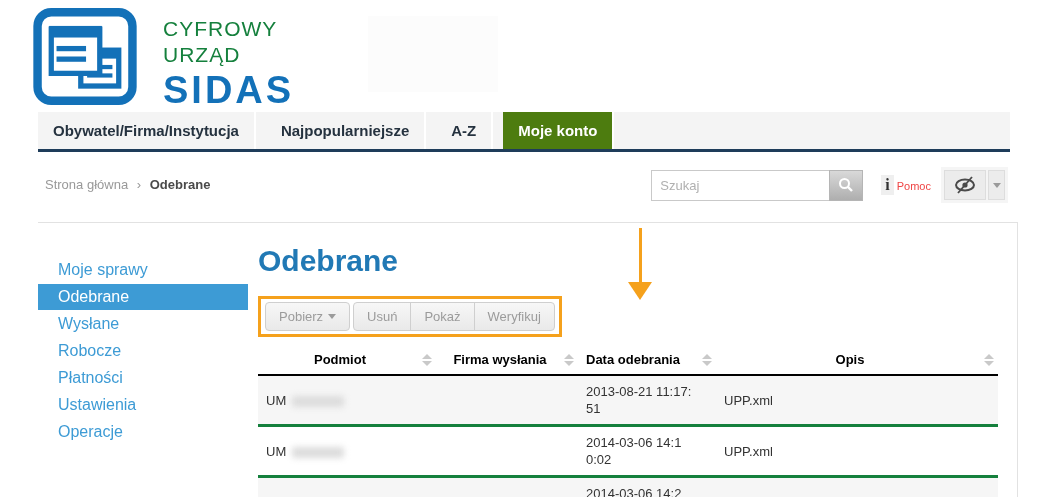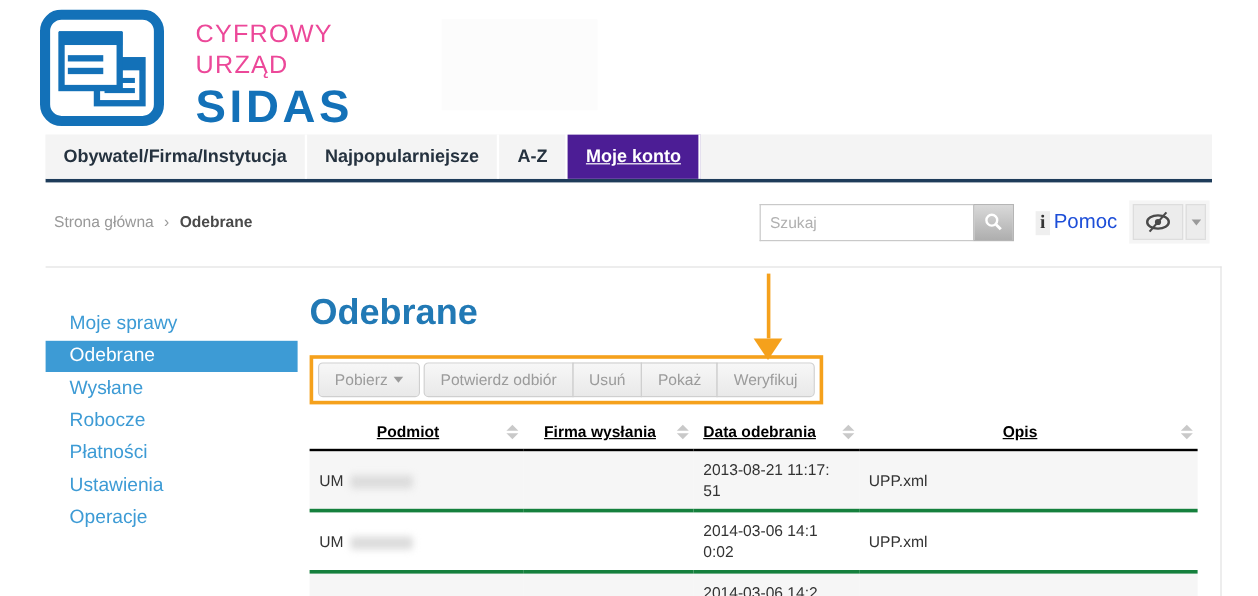--- a/index.html
+++ b/index.html
@@ -3,42 +3,42 @@
 <meta charset="utf-8">
 <style>
   * { margin:0; padding:0; box-sizing:border-box; }
   html,body { background:#fff; }
   body { font-family:"Liberation Sans", sans-serif; width:1048px; height:497px; overflow:hidden; position:relative; }
 
   
   .site-header { position:relative; height:112px; background:#fff; }
   .logo-box { position:absolute; left:28px; top:8px; width:114px; height:97px; }
   .logo-text { position:absolute; left:163px; top:16px; }
-  .logo-line { font-size:21px; color:#ec4899; letter-spacing:1px; line-height:26px; font-weight:400; }
+  .logo-line { font-size:21px; color:#15803d; letter-spacing:1px; line-height:26px; font-weight:400; }
   .logo-brand { font-size:38px; font-weight:700; color:#1371b8; letter-spacing:3px; line-height:40px; margin-top:2px; }
   .header-ghostbox { position:absolute; left:368px; top:16px; width:130px; height:76px; background:#fcfcfc; }
 
   
-  .main-nav { margin-left:38px; width:972px; height:40px; background:#f4f4f4; border-bottom:3px solid #1e3c5a; display:flex; }
+  .main-nav { margin-left:38px; width:972px; height:40px; background:#f4f4f4; border-bottom:3px solid #1e3c5a; display:flex;gap:10px; }
   .nav-tab { display:flex; align-items:center; padding:0 15px; font-size:15px; font-weight:700; color:#25323f; background:#f4f4f4; border-right:2px solid #fff; cursor:pointer; }
-  .nav-tab.active { background:#4c1d95; color:#fff;text-decoration:underline; }
+  .nav-tab.active { background:#4d7c0f; color:#fff; }
   .nav-fill { flex:1; background:#f4f4f4; }
 
   
   .crumb-row { position:relative; height:70px; }
   .breadcrumb { position:absolute; left:45px; top:25px; font-size:13px; color:#999; }
   .breadcrumb .sep { margin:0 5px; color:#999; }
   .breadcrumb .current { color:#4a4a4a; font-weight:700; }
   .search-cluster { position:absolute; right:40px; top:15px; display:flex; align-items:center; }
   .search-input { width:178px; height:31px; border:1px solid #c9c9c9; border-right:none; padding:0 8px; font-size:13px; color:#444; outline:none; }
   .search-input::placeholder { color:#b0b0b0; }
   .search-btn { width:34px; height:31px; border:1px solid #b5b5b5; background:linear-gradient(#d9d9d9,#aeaeae); display:flex; align-items:center; justify-content:center; cursor:pointer; }
   .help-link { display:flex; align-items:baseline; margin-left:18px; cursor:pointer; }
   .help-i { font-family:"Liberation Serif", serif; font-weight:700; font-size:16px; color:#333; background:#efefef; padding:1px 4px; }
-  .help-label { font-size:17px; color:#1d4ed8; margin-left:3px; }
+  .help-label { font-size:11px; color:#ef4444; margin-left:3px; }
   .a11y-group { margin-left:10px; background:#f5f5f5; padding:3px; display:flex; gap:2px; }
   .a11y-btn { background:#ececec; border:1px solid #ddd; display:flex; align-items:center; justify-content:center; cursor:pointer; }
   .a11y-eye { width:42px; height:30px; }
   .a11y-caret { width:17px; height:30px; }
   .caret-down { width:0; height:0; border-left:4px solid transparent; border-right:4px solid transparent; border-top:5px solid #9a9a9a; display:inline-block; }
 
   
   .content-panel { margin-left:38px; width:980px; border-top:1px solid #e2e2e2; border-right:1px solid #e2e2e2; min-height:276px; display:flex; position:relative; }
   .sidebar { width:210px; padding-top:34px; flex-shrink:0; }
   .side-item { font-size:16px; color:#3d9bd5; padding:4px 0 4px 20px; margin-bottom:1px; cursor:pointer; }
@@ -58,21 +58,21 @@
   .btn-group .btn { margin-left:-1px; }
   .btn-group .btn:first-child { border-radius:4px 0 0 4px; margin-left:0; }
   .btn-group .btn:last-child { border-radius:0 4px 4px 0; }
 
   
   .data-table { margin-top:9px; width:740px; border-collapse:collapse; table-layout:fixed; }
   .data-table col.c1 { width:178px; } .data-table col.c2 { width:142px; }
   .data-table col.c3 { width:138px; } .data-table col.c4 { width:282px; }
   .data-table th { font-size:13px; font-weight:700; color:#000; padding:6px 4px 7px; border-bottom:2px solid #000; text-align:center; }
   .data-table th.th-left { text-align:left; padding-left:8px; }
-  .th-inner { display:inline-flex; align-items:center; justify-content:space-between; width:100%;text-decoration:underline; }
+  .th-inner { display:inline-flex; align-items:center; justify-content:space-between; width:100%; }
   .th-label { flex:1; }
   .sort-icon { display:inline-flex; flex-direction:column; gap:2px; margin-left:4px; }
   .sort-icon .up { width:0; height:0; border-left:5px solid transparent; border-right:5px solid transparent; border-bottom:5px solid #c9c9c9; }
   .sort-icon .dn { width:0; height:0; border-left:5px solid transparent; border-right:5px solid transparent; border-top:5px solid #c9c9c9; }
   .data-table td { font-size:13px; color:#333; padding:7px 8px; vertical-align:middle; }
   .data-table tr.stripe { background:#f6f6f6; }
   .data-table tbody tr { border-bottom:3px solid #15803d; height:42px;margin-left:32px; }
   .cell-date { word-break:break-all; line-height:17px; display:block; width:106px; }
   .redacted { display:inline-block; width:52px; height:11px; margin-left:6px; background:#dcdcdc; filter:blur(3px); border-radius:2px; vertical-align:middle; }
 </style>
@@ -161,21 +161,20 @@
     </div>
 
     <h1 class="page-title">Odebrane</h1>
 
     <div class="toolbar-outline">
       <div class="btn btn-drop">
         <span>Pobierz</span>
         <span class="caret-down"></span>
       </div>
       <div class="btn-group">
-        <div class="btn">Potwierdz odbiór</div>
         <div class="btn">Usuń</div>
         <div class="btn">Pokaż</div>
         <div class="btn">Weryfikuj</div>
       </div>
     </div>
 
     <table class="data-table">
       <colgroup>
           <col class="c1">
           <col class="c2">

